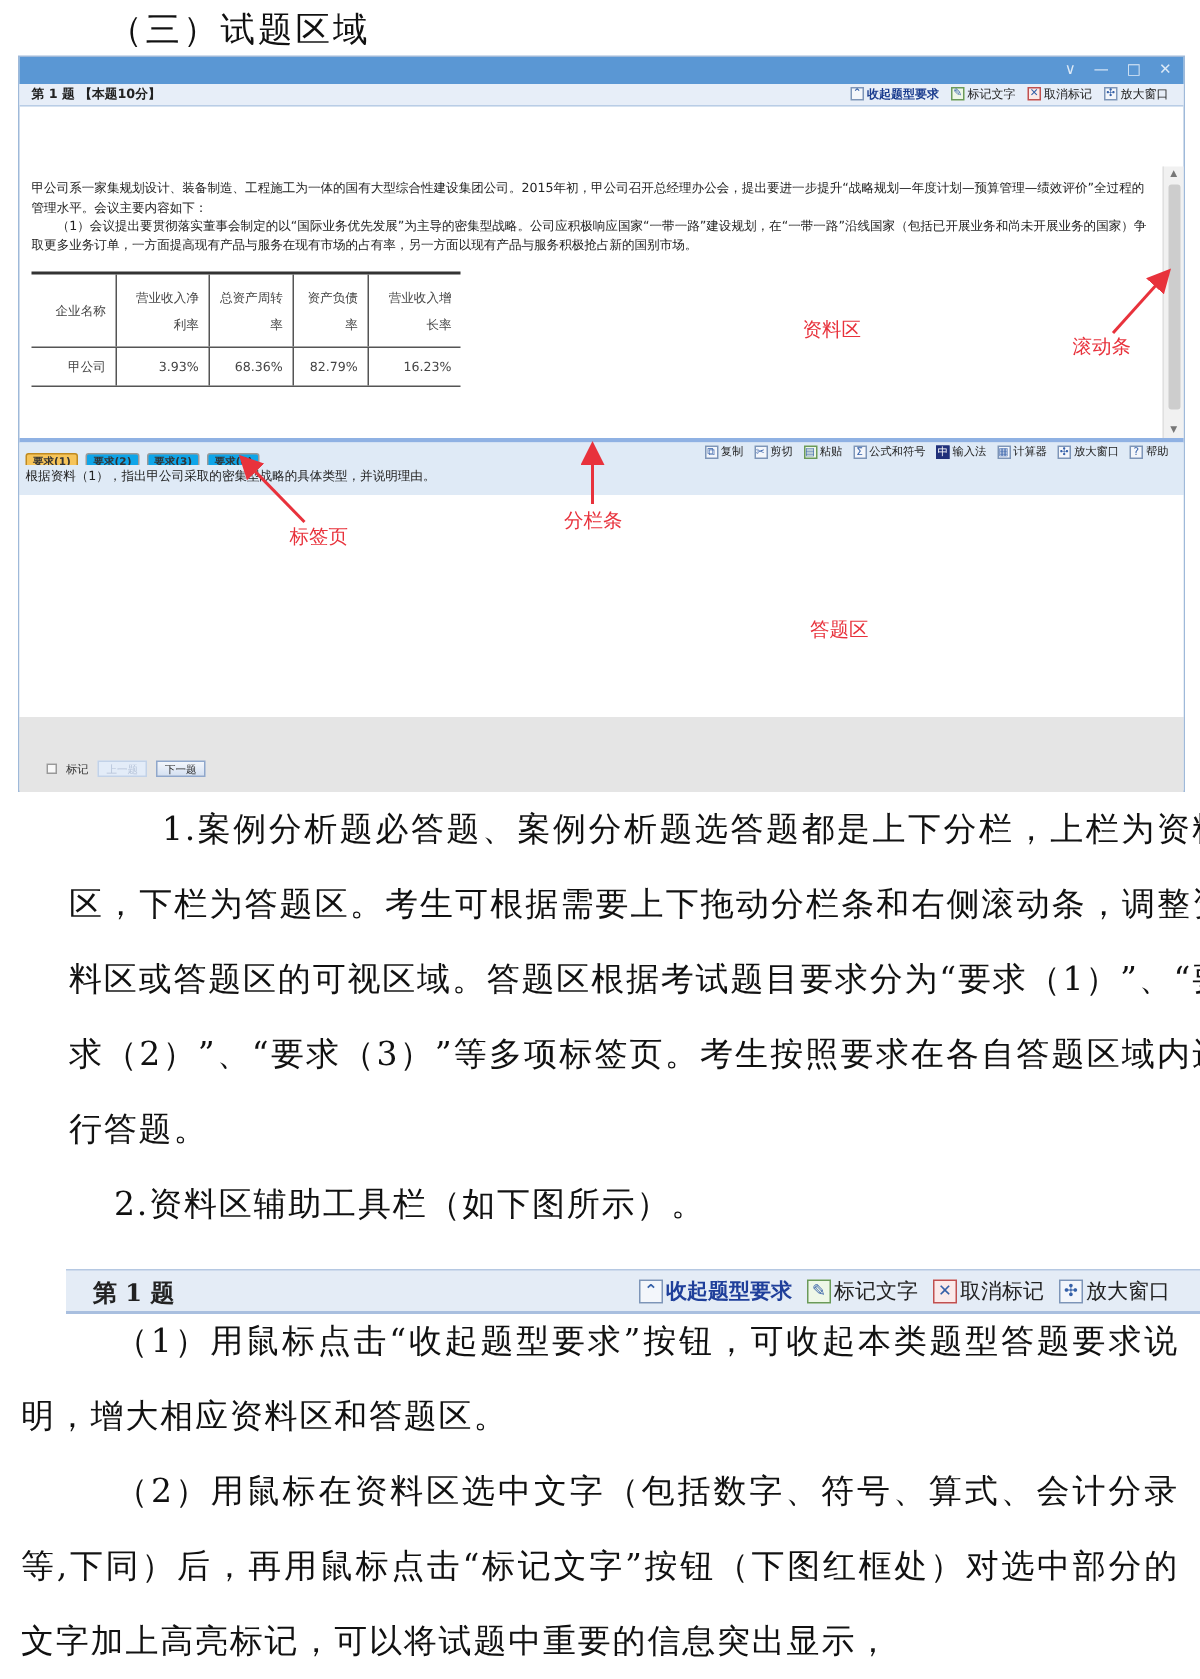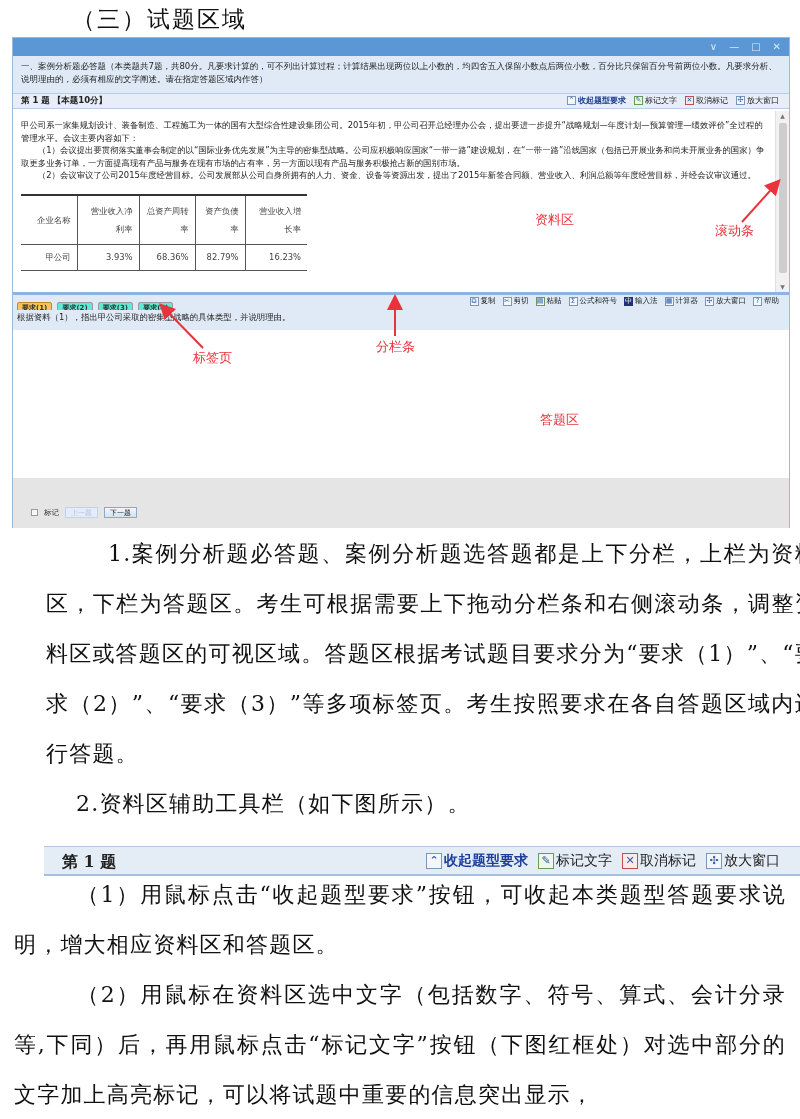--- a/index.html
+++ b/index.html
@@ -33,21 +33,21 @@
 
   table.data { margin-top: 12px; border-collapse: collapse; font-size: 8.4px; color: #444; }
   table.data th, table.data td { border-left: 1px solid #555; border-bottom: 1px solid #555; padding: 6px 6px; text-align: right; font-weight: normal; }
   table.data tr:first-child th { border-top: 2px solid #333; }
   table.data th:first-child, table.data td:first-child { border-left: none; }
   table.data th { line-height: 18px; }
   .col1 { width: 56px; } .col2 { width: 62px; } .col3 { width: 56px; } .col4 { width: 50px; } .col5 { width: 62px; }
 
   .splitter { position: absolute; left: 0; top: 254px; width: 776px; height: 3px; background: #8fb1e3; }
   .tabbar { position: absolute; left: 0; top: 257px; width: 776px; height: 15px; background: #dfeaf6; padding-left: 4px; }
-  .tab { display: inline-block; height: 12px; margin-top: 2px; padding: 0 4px; font-size: 7px; line-height: 11px; border: 1px solid #9a9a9a; background: #5eead4; color: #333; font-weight: bold; cursor: pointer; border-radius: 2px 2px 0 0; }
+  .tab { display: inline-block; height: 12px; margin-top: 2px; padding: 0 4px; font-size: 7px; line-height: 11px; border: 1px solid #9a9a9a; background: #0ea5e9; color: #333; font-weight: bold; cursor: pointer; border-radius: 2px 2px 0 0; }
   .tab.active { background: #f6c45a; border-color: #c08a20; color: #333; }
   .editbar { position: absolute; right: 10px; top: 258px; display: flex; gap: 7px; font-size: 7.5px; align-items: center; }
   .requirement { position: absolute; left: 0; top: 272px; width: 776px; height: 20px; background: #dfeaf6; padding: 2px 4px; font-size: 8.4px; color: #222; }
   .answer { position: absolute; left: 0; top: 292px; width: 776px; height: 148px; background: #fff; border: none; resize: none; font-size: 9px; outline: none; }
   .footer { position: absolute; left: 0; top: 440px; width: 776px; height: 50px; background: #e5e5e5; }
   .footer-ctrls { position: absolute; left: 18px; top: 29px; display: flex; align-items: center; gap: 6px; font-size: 7.5px; color: #333; }
   .chk { width: 7px; height: 7px; border: 1px solid #999; background: #f8f8f8; display: inline-block; }
   .btn { height: 11px; padding: 0 5px; font-size: 7px; line-height: 10px; border: 1px solid #8fa7cc; background: linear-gradient(#f3f6fb,#d5e1f2); color: #222; }
   .btn.disabled { color: #b5c3d8; border-color: #c2d2e8; background: #e3ecf8; }
 
@@ -73,21 +73,20 @@
 
 <div class="win">
   <div class="titlebar">
     <div class="win-ctrls">
       <span>∨</span>
       <span>—</span>
       <span>□</span>
       <span>✕</span>
     </div>
   </div>
-  <div class="instr">一、案例分析题必答题（本类题共7题，共80分。凡要求计算的，可不列出计算过程；计算结果出现两位以上小数的，均四舍五入保留小数点后两位小数，百分比只保留百分号前两位小数。凡要求分析、说明理由的，必须有相应的文字阐述。请在指定答题区域内作答）</div>
   <div class="qbar">
     <span class="qtitle">第 1 题 【本题10分】</span>
     <div class="tools">
       <span class="tool blue">
           <span class="ico">⌃</span>
           <span>收起题型要求</span>
         </span>
       <span class="tool">
           <span class="ico green">✎</span>
           <span>标记文字</span>
@@ -99,21 +98,20 @@
       <span class="tool">
           <span class="ico">✣</span>
           <span>放大窗口</span>
         </span>
     </div>
   </div>
 
   <div class="material">
     <p>甲公司系一家集规划设计、装备制造、工程施工为一体的国有大型综合性建设集团公司。2015年初，甲公司召开总经理办公会，提出要进一步提升“战略规划—年度计划—预算管理—绩效评价”全过程的管理水平。会议主要内容如下：</p>
     <p class="indent">（1）会议提出要贯彻落实董事会制定的以“国际业务优先发展”为主导的密集型战略。公司应积极响应国家“一带一路”建设规划，在“一带一路”沿线国家（包括已开展业务和尚未开展业务的国家）争取更多业务订单，一方面提高现有产品与服务在现有市场的占有率，另一方面以现有产品与服务积极抢占新的国别市场。</p>
-    <p class="indent">（2）会议审议了公司2015年度经营目标。公司发展部从公司自身所拥有的人力、资金、设备等资源出发，提出了2015年新签合同额、营业收入、利润总额等年度经营目标，并经会议审议通过。</p>
     <table class="data">
       <tbody>
           <tr>
         <th class="col1">企业名称</th>
         <th class="col2">营业收入净利率</th>
         <th class="col3">总资产周转率</th>
         <th class="col4">资产负债率</th>
         <th class="col5">营业收入增长率</th>
       </tr>
       <tr>

